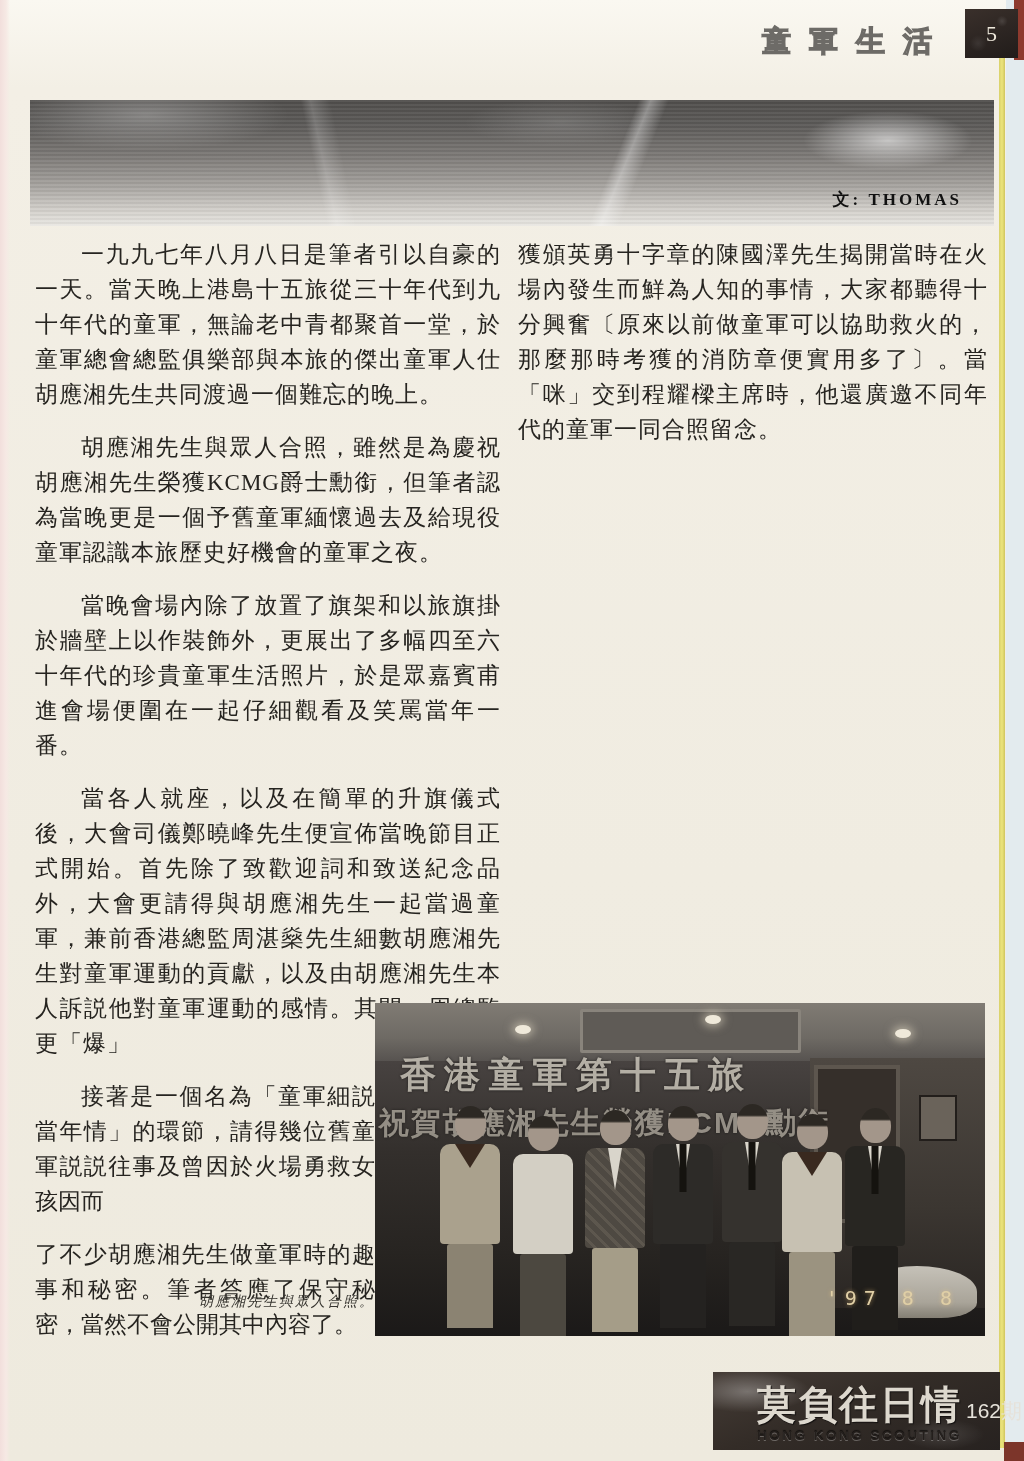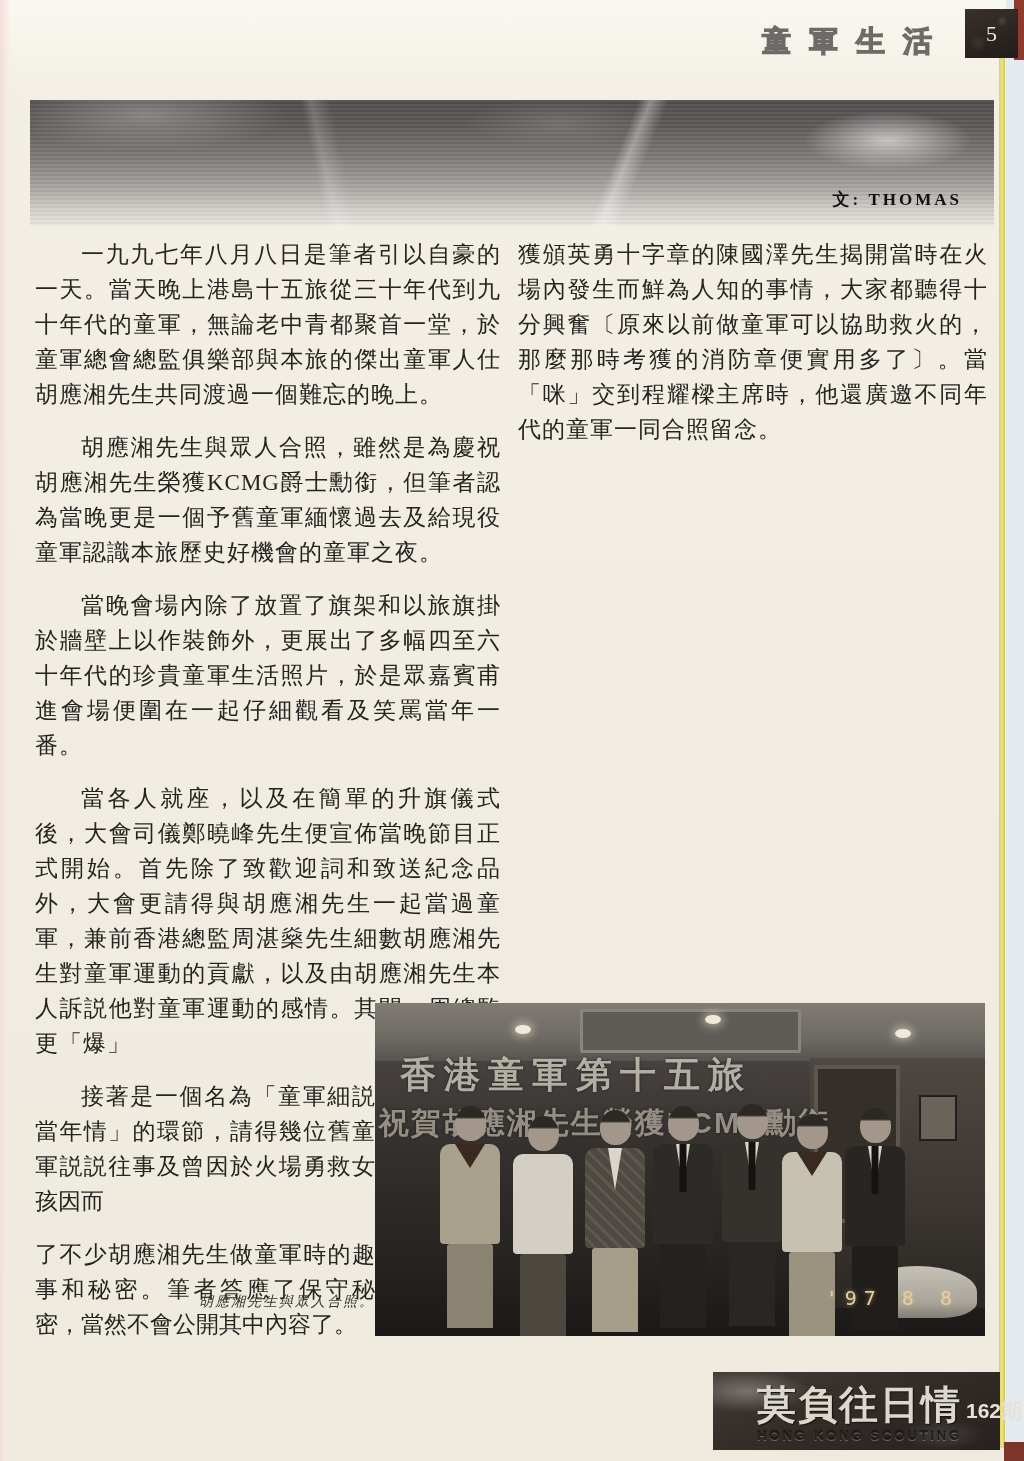--- a/index.html
+++ b/index.html
@@ -115,21 +115,21 @@
   .footer-logo{
     left:713px;top:1372px;width:287px;height:78px;padding:6px 0 0 44px;box-sizing:border-box;
     background:
       radial-gradient(ellipse 90px 30px at 12% 25%,rgba(255,255,255,.3),transparent 70%),
       radial-gradient(ellipse 60px 22px at 80% 80%,rgba(255,255,255,.12),transparent 70%),
       linear-gradient(160deg,#453c36 0,#332c27 45%,#272220 100%);
   }
   .footer-row{white-space:nowrap;}
   .footer-cn{font-size:39px;font-weight:900;color:#ddd8ce;letter-spacing:2px;
     font-family:"DejaVu Sans","Liberation Sans",sans-serif;text-shadow:1px 1px 1px #141110;}
-  .footer-issue{font-size:21px;font-weight:bold;color:#e6e2da;margin-left:4px;
+  .footer-issue{font-size:21px;font-weight:normal;color:#e6e2da;margin-left:4px;
     font-family:"Liberation Sans","DejaVu Sans",sans-serif;}
   .footer-en{margin-top:-4px;font-size:13.5px;font-weight:bold;letter-spacing:2.5px;
     color:#241f1c;text-shadow:0 1px 0 rgba(255,255,255,.28),0 -1px 1px rgba(0,0,0,.6);
     font-family:"Liberation Sans","DejaVu Sans",sans-serif;}
 </style>
 </head>
 <body>
 
 <div>
 

